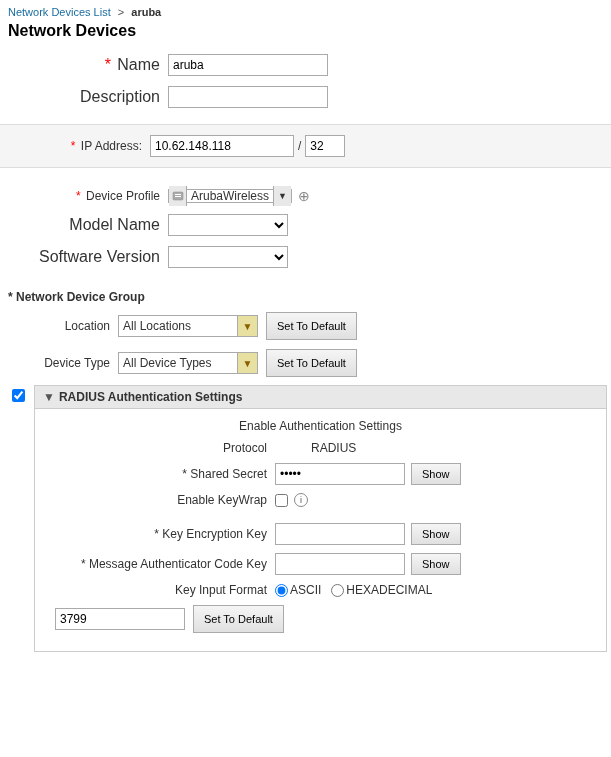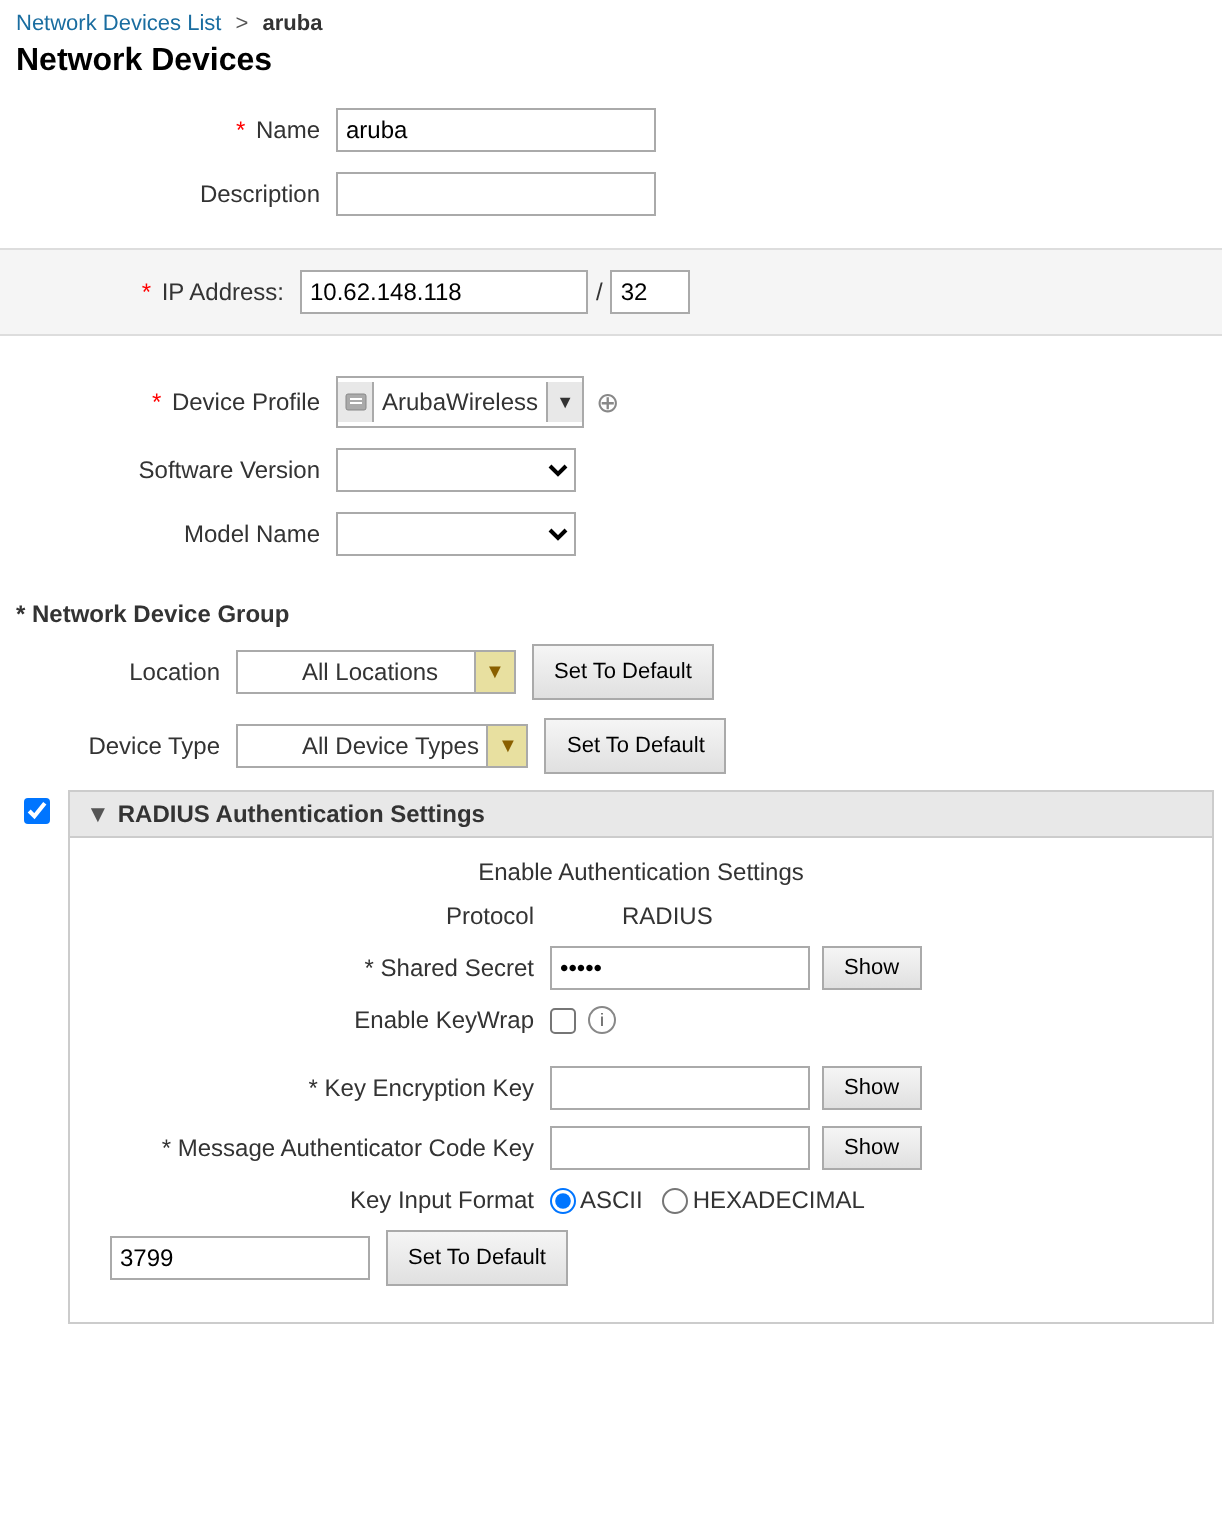--- a/index.html
+++ b/index.html
@@ -36,21 +36,21 @@
       align-items: center;
       margin-bottom: 6px;
       padding: 2px 0;
     }
     .form-label {
       text-align: right;
       width: 160px;
       min-width: 160px;
       padding-right: 8px;
       color: #333;
-      font-size: 12px;
+      font-size: 16px;
     }
     .required-star {
       color: red;
       margin-right: 2px;
     }
     input[type="text"], input[type="password"] {
       border: 1px solid #aaa;
       padding: 2px 4px;
       font-size: 12px;
       height: 22px;
@@ -89,21 +89,21 @@
       text-align: right;
       width: 160px;
       min-width: 160px;
       padding-right: 8px;
       font-size: 12px;
     }
     .profile-select-wrapper {
       display: flex;
       align-items: center;
       border: 1px solid #aaa;
-      height: 26px;
+      height: 14px;
       background: #fff;
     }
     .profile-icon {
       width: 18px;
       height: 20px;
       background: #e8e8e8;
       display: flex;
       align-items: center;
       justify-content: center;
       border-right: 1px solid #aaa;
@@ -154,21 +154,20 @@
       padding-right: 8px;
       font-size: 12px;
     }
     .ndg-select-wrapper {
       display: flex;
       align-items: center;
       border: 1px solid #aaa;
       height: 22px;
       background: #fff;
       min-width: 140px;
-      padding-left: 28px;
     }
     .ndg-dropdown-btn {
       width: 20px;
       height: 20px;
       background: #e8e0a0;
       border-left: 1px solid #aaa;
       display: flex;
       align-items: center;
       justify-content: center;
       cursor: pointer;
@@ -349,28 +348,28 @@
             <rect x="3" y="6" width="6" height="1" fill="#fff"></rect>
           </svg>
       </div>
       <span style="padding:0 4px;font-size:12px;">ArubaWireless</span>
       <div class="profile-dropdown-btn">▼</div>
     </div>
     <span class="globe-icon">⊕</span>
   </div>
 
   <div class="form-row">
-    <div class="form-label">Software Version</div>
+    <div class="form-label">Model Name</div>
     <select style="width:120px;">
       <option value=""></option>
     </select>
   </div>
 
   <div class="form-row">
-    <div class="form-label">Model Name</div>
+    <div class="form-label">Software Version</div>
     <select style="width:120px;">
       <option value=""></option>
     </select>
   </div>
 
 </div>
 
 <div class="ndg-section">
   <div class="ndg-title">* Network Device Group</div>
 

